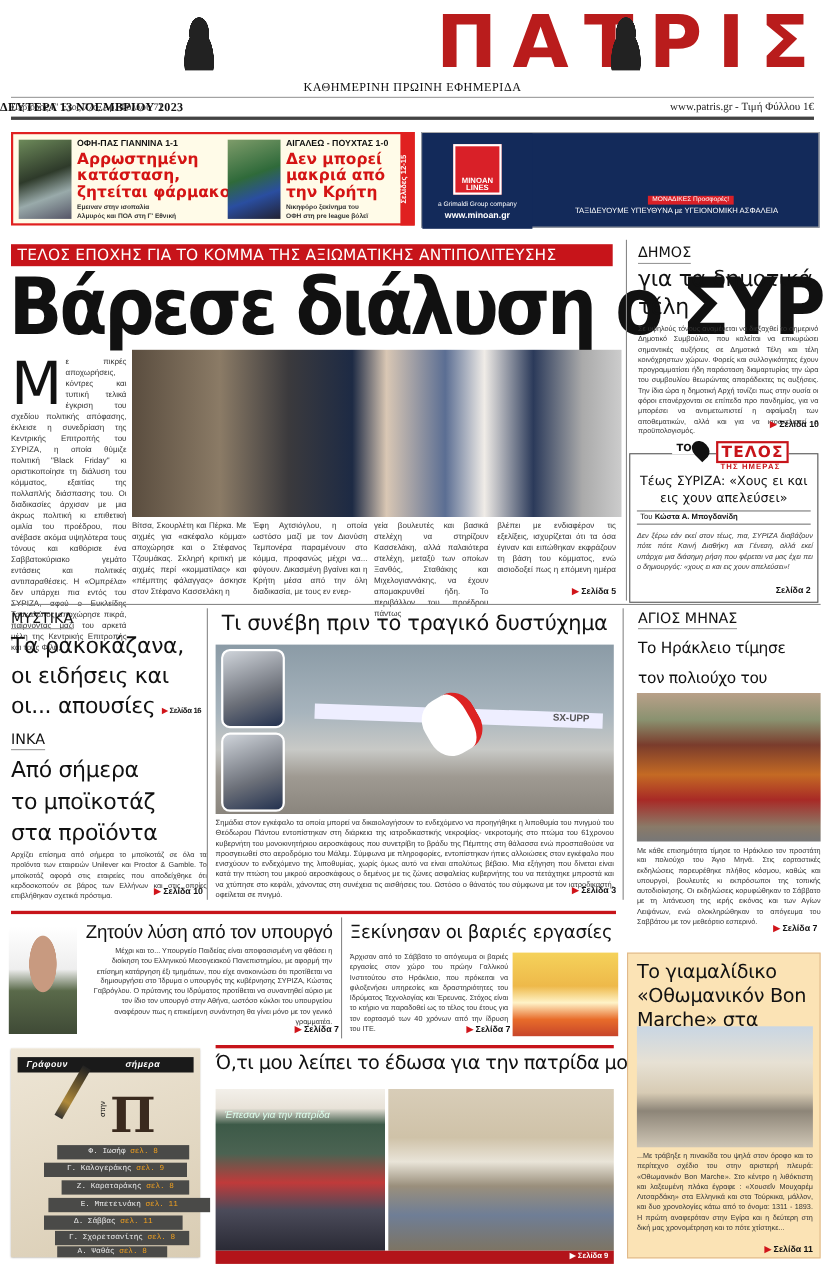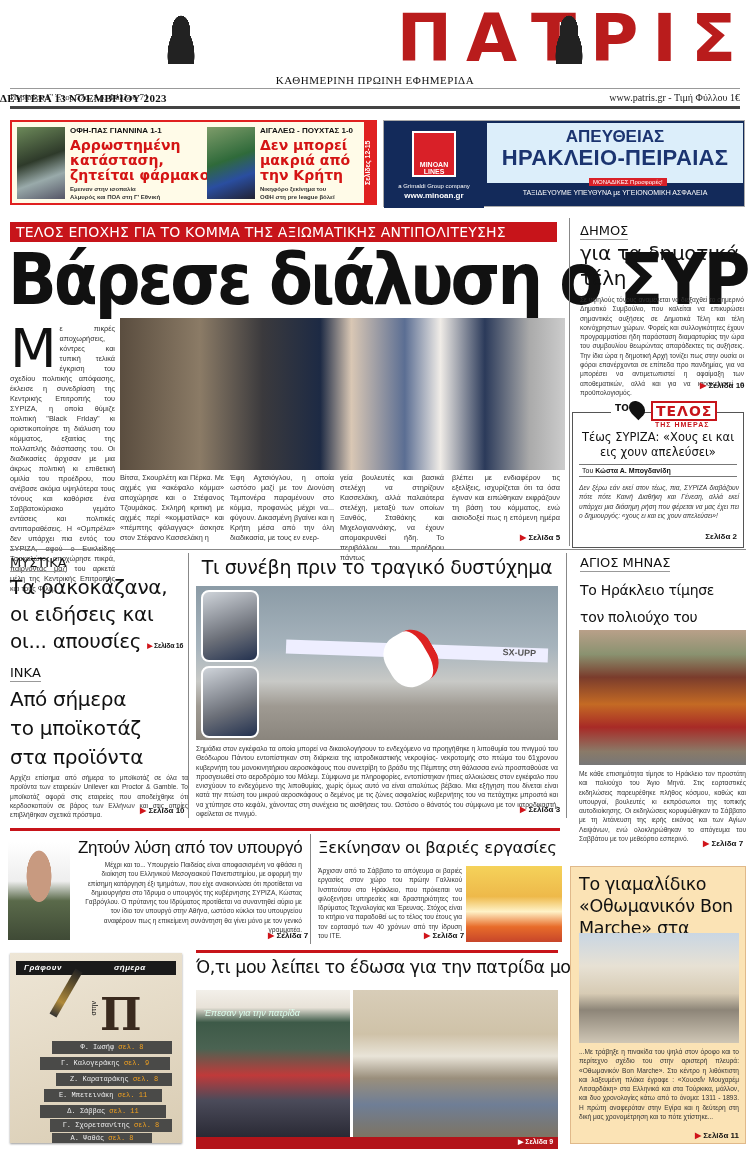--- a/index.html
+++ b/index.html
@@ -96,24 +96,20 @@
   <div class="sub" style="left:248px;top:71px">ΟΦΗ στη pre league βόλεϊ</div>
   <div class="side">Σελίδες 12-15</div>
 </div>
 
 <div class="abs ad">
   <div class="brand">
     <div class="badge">MINOAN LINES</div>
     <div style="font-size:6px;margin-top:6px">a Grimaldi Group company</div>
     <div style="font-size:8px;font-weight:bold;margin-top:2px">www.minoan.gr</div>
   </div>
-  <div class="panel">
-    <div class="l1">ΑΠΕΥΘΕΙΑΣ</div>
-    <div class="l2">ΗΡΑΚΛΕΙΟ-ΠΕΙΡΑΙΑΣ</div>
-  </div>
   <div class="promo">ΜΟΝΑΔΙΚΕΣ Προσφορές!</div>
   <div class="tag">ΤΑΞΙΔΕΥΟΥΜΕ ΥΠΕΥΘΥΝΑ με ΥΓΕΙΟΝΟΜΙΚΗ ΑΣΦΑΛΕΙΑ</div>
 </div>
 
 <div class="abs kicker">ΤΕΛΟΣ ΕΠΟΧΗΣ ΓΙΑ ΤΟ ΚΟΜΜΑ ΤΗΣ ΑΞΙΩΜΑΤΙΚΗΣ ΑΝΤΙΠΟΛΙΤΕΥΣΗΣ</div>
 <div class="abs headline">Βάρεσε διάλυση ο ΣΥΡΙΖΑ</div>
 <div class="abs leadtext" style="left:10px;top:324px;width:105px">
   <span class="dropcap">Μ</span><span>ε πικρές αποχωρήσεις, κόντρες και τυπική τελικά έγκριση του σχεδίου πολιτικής απόφασης, έκλεισε η συνεδρίαση της Κεντρικής Επιτροπής του ΣΥΡΙΖΑ, η οποία θύμιζε πολιτική "Black Friday" κι οριστικοποίησε τη διάλυση του κόμματος, εξαιτίας της πολλαπλής διάσπασης του. Οι διαδικασίες άρχισαν με μια άκρως πολιτική κι επιθετική ομιλία του προέδρου, που ανέβασε ακόμα υψηλότερα τους τόνους και καθόρισε ένα Σαββατοκύριακο γεμάτο εντάσεις και πολιτικές αντιπαραθέσεις. Η «Ομπρέλα» δεν υπάρχει πια εντός του ΣΥΡΙΖΑ, αφού ο Ευκλείδης Τσακαλώτος αποχώρησε πικρά, παίρνοντας μαζί του αρκετά μέλη της Κεντρικής Επιτροπής και τους Φίλη,</span>
 </div>
 <div class="abs leadphoto"></div>
@@ -196,21 +192,21 @@
 <div class="abs pageref" style="left:424px;top:931px"><span class="arr">▶ </span><span>Σελίδα 7</span></div>
 
 <div class="abs writers">
   <div class="bar"><b>Γράφουν</b><span>σήμερα</span></div>
   <div style="position:absolute;left:52px;top:14px;width:8px;height:52px;background:linear-gradient(180deg,#222,#b08a3a 70%,#333);transform:rotate(30deg)"></div>
   <div class="pi">Π</div>
   <div style="position:absolute;left:80px;top:48px;font-size:7px;writing-mode:vertical-rl;transform:rotate(180deg)">στην</div>
   <div class="wrow" style="left:42px;top:88px;width:120px"><span>Φ. Ιωσήφ</span> <span class="pg">σελ. 8</span></div>
   <div class="wrow" style="left:30px;top:104px;width:130px"><span>Γ. Καλογεράκης</span> <span class="pg">σελ. 9</span></div>
   <div class="wrow" style="left:46px;top:120px;width:116px"><span>Ζ. Καραταράκης</span> <span class="pg">σελ. 8</span></div>
-  <div class="wrow" style="left:34px;top:136px;width:118px"><span>Ε. Μπετεινάκη</span> <span class="pg">σελ. 11</span></div>
+  <div class="wrow" style="left:34px;top:136px;width:147px"><span>Ε. Μπετεινάκη</span> <span class="pg">σελ. 11</span></div>
   <div class="wrow" style="left:30px;top:152px;width:126px"><span>Δ. Σάββας</span> <span class="pg">σελ. 11</span></div>
   <div class="wrow" style="left:40px;top:166px;width:122px"><span>Γ. Σχορετσανίτης</span> <span class="pg">σελ. 8</span></div>
   <div class="wrow" style="left:42px;top:180px;width:100px;height:10px;line-height:10px"><span>Α. Ψαθάς</span> <span class="pg">σελ. 8</span></div>
 </div>
 
 <div class="abs redline" style="left:196px;top:950px;width:362px"></div>
 <div class="abs" style="left:196px;top:957px;width:362px;font-family:'DejaVu Sans',sans-serif;font-size:17.5px;letter-spacing:-.5px;white-space:nowrap">Ό,τι μου λείπει το έδωσα για την πατρίδα μου!</div>
 <div class="abs photoA">
   <div style="position:absolute;left:8px;top:18px;font-style:italic;font-size:9px;color:#dfe">Έπεσαν για την πατρίδα</div>
 </div>

